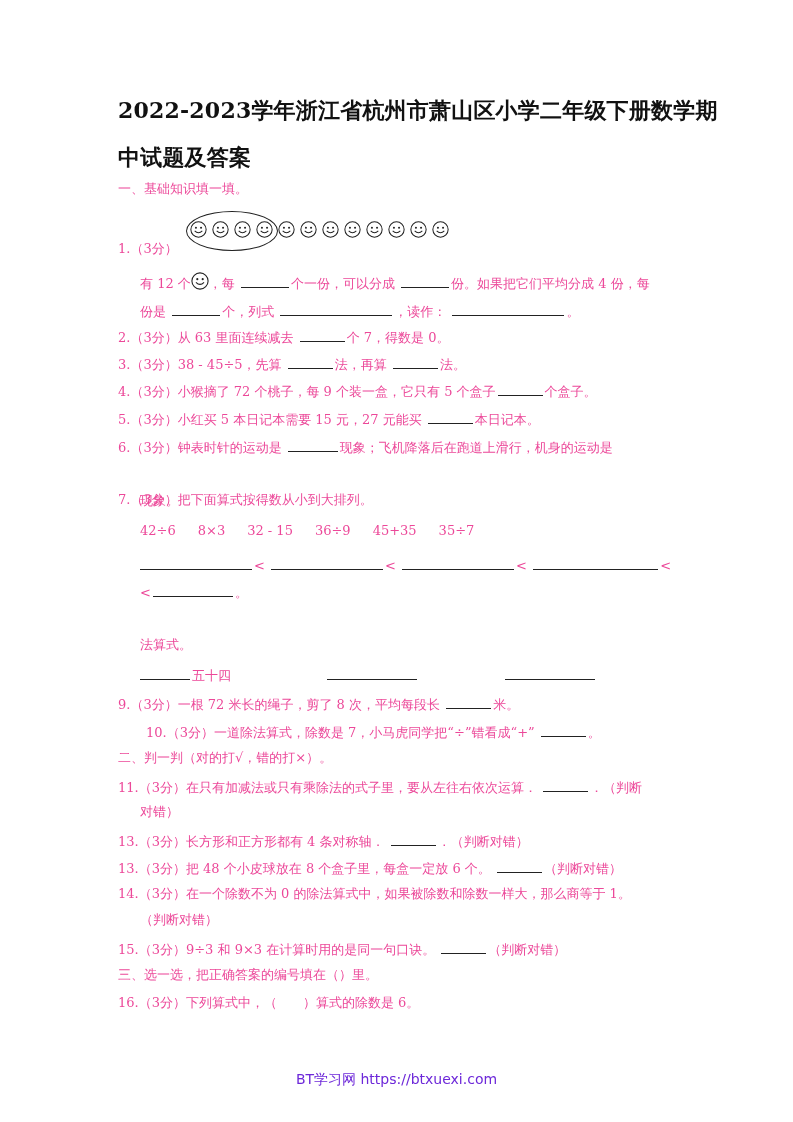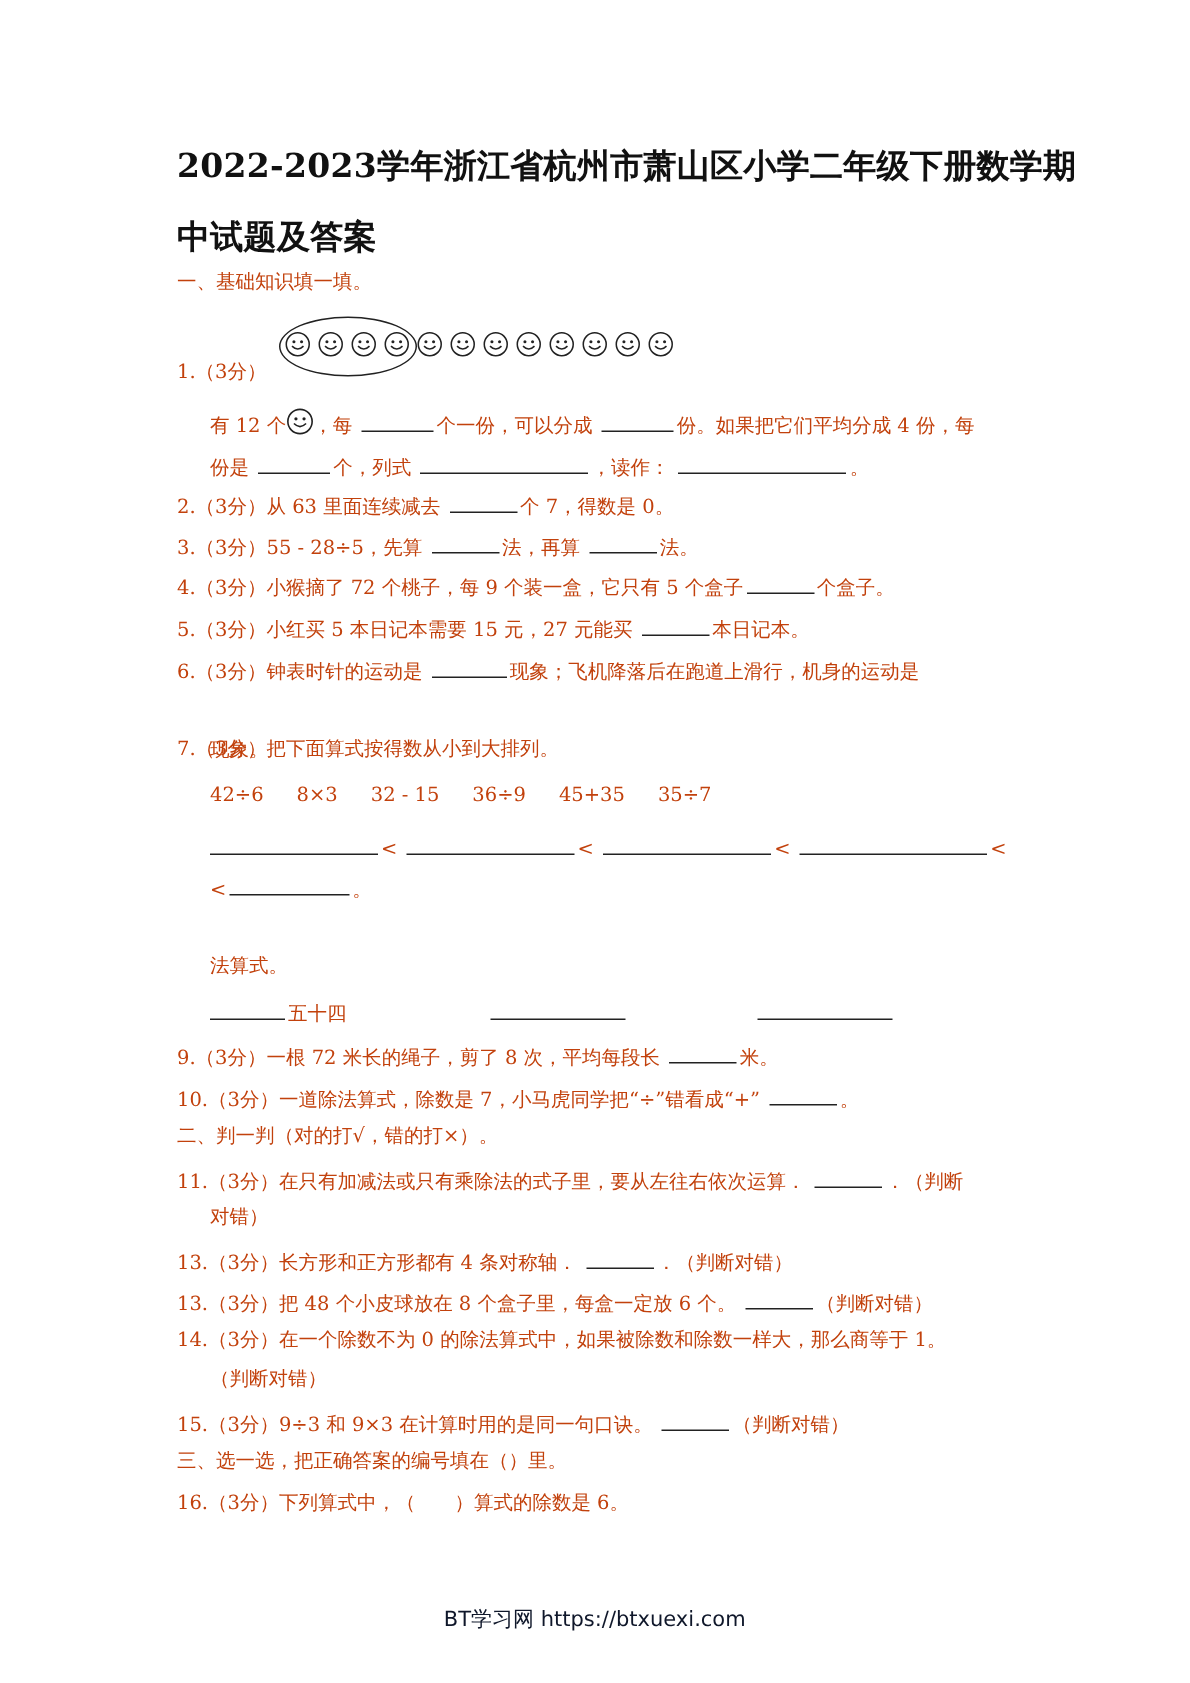--- a/index.html
+++ b/index.html
@@ -1,31 +1,31 @@
 <!DOCTYPE html>
 <html><head>
   <meta charset="utf-8">
   <style>
     html, body { margin: 0; padding: 0; background: #ffffff; }
     body { width: 793px; height: 1122px; position: relative; overflow: hidden;
            font-family: "DejaVu Serif", "Liberation Serif", serif; color: #222; }
     .page { position: absolute; left: 0; top: 0; width: 793px; height: 1122px; }
     .title { position: absolute; left: 118px; font-size: 22px; font-weight: bold; color: #111;
              font-family: "DejaVu Serif", serif; letter-spacing: 0.2px; white-space: nowrap; }
-    .line { position: absolute; left: 118px; font-size: 13px; line-height: 18px; white-space: nowrap; color: #c2410c; }
+    .line { position: absolute; left: 118px; font-size: 13px; line-height: 18px; white-space: nowrap; color: #ec4899; }
     .indent { left: 140px; }
     .blank { display: inline-block; border-bottom: 1px solid #222; height: 14px; vertical-align: baseline; margin: 0 2px; }
     .w45 { width: 45px; } .w48 { width: 48px; } .w50 { width: 50px; } .w112 { width: 112px; }
     .w80 { width: 80px; } .w90 { width: 90px; } .w125 { width: 125px; }
     .smileys { position: absolute; left: 186px; top: 209px; height: 40px; width: 265px; }
     .oval { position: absolute; left: 0; top: 2px; width: 90px; height: 38px; border: 1px solid #222; border-radius: 50%; }
     .face { position: absolute; top: 12px; width: 17px; height: 17px; }
     .mini-face { display: inline-block; width: 18px; height: 18px; vertical-align: -2px; }
     .footer { position: absolute; left: 0; width: 793px; top: 1071px; text-align: center;
-              font-family: "DejaVu Sans", sans-serif; font-size: 14px; color: #0f172a; }
+              font-family: "DejaVu Sans", sans-serif; font-size: 14px; color: #6d28d9; }
     .exprs span { display: inline-block; margin-right: 22px; }
   </style>
 </head>
 <body>
 
 <div class="page">
 
   <div class="title" style="top:96px;">2022-2023学年浙江省杭州市萧山区小学二年级下册数学期</div>
   <div class="title" style="top:143px;">中试题及答案</div>
 
@@ -125,21 +125,21 @@
     <span class="blank w112"></span><span>，读作：</span>
     <span class="blank w112"></span><span>。</span>
   </div>
 
   <div class="line" style="top:327px;">
     <span>2.（3分）从 63 里面连续减去</span>
     <span class="blank w45"></span><span>个 7，得数是 0。</span>
   </div>
 
   <div class="line" style="top:354px;">
-    <span>3.（3分）55 - 28÷5，先算</span>
+    <span>3.（3分）38 - 45÷5，先算</span>
     <span class="blank w45"></span><span>法，再算</span>
     <span class="blank w45"></span><span>法。</span>
   </div>
 
   <div class="line" style="top:381px;">
     <span>4.（3分）小猴摘了 72 个桃子，每 9 个装一盒，它只有 5 个盒子</span><span class="blank w45"></span><span>个盒子。</span>
   </div>
 
   <div class="line" style="top:409px;">
     <span>5.（3分）小红买 5 本日记本需要 15 元，27 元能买</span>
@@ -171,21 +171,21 @@
     <span class="blank w50" style="margin-left:0"></span><span>五十四</span>
     <span class="blank w90" style="margin-left:92px"></span>
     <span class="blank w90" style="margin-left:82px"></span>
   </div>
 
   <div class="line" style="top:694px;">
     <span>9.（3分）一根 72 米长的绳子，剪了 8 次，平均每段长</span>
     <span class="blank w45"></span><span>米。</span>
   </div>
 
-  <div class="line" style="top:722px;">
+  <div class="line" style="top:722px;margin-left:28px;">
     <span>10.（3分）一道除法算式，除数是 7，小马虎同学把“÷”错看成“+”</span>
     <span class="blank w45"></span><span>。</span>
   </div>
 
   <div class="line" style="top:749px;">二、判一判（对的打√，错的打×）。</div>
 
   <div class="line" style="top:777px;">
     <span>11.（3分）在只有加减法或只有乘除法的式子里，要从左往右依次运算．</span>
     <span class="blank w45"></span><span>．（判断</span>
   </div>

